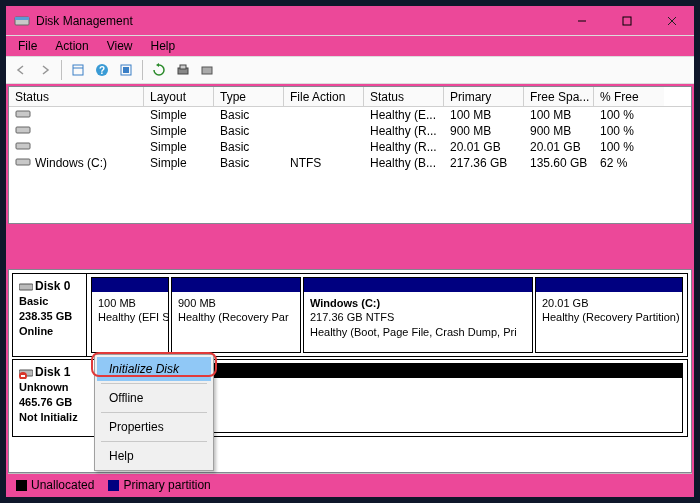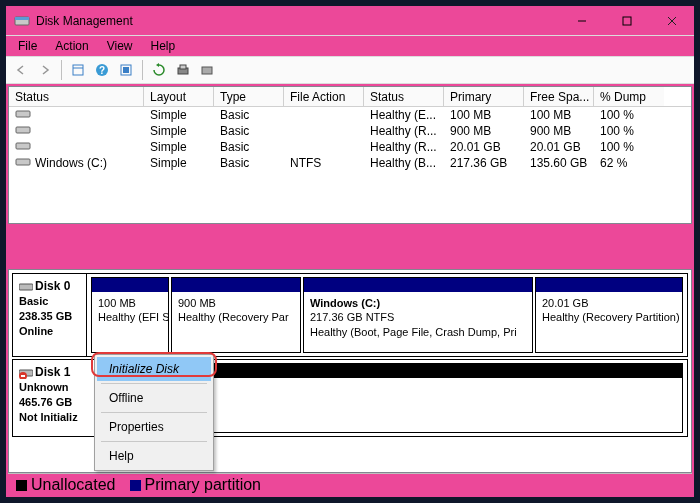--- a/index.html
+++ b/index.html
@@ -49,21 +49,21 @@
   .graphical { border:1px solid #828790; background:#fff; flex:1; overflow:hidden; padding:1px;}
   .diskrow { display:flex; border:1px solid #000; margin:2px; height:84px; }
   .diskinfo { width:88px; border-right:1px solid #000; padding:4px 6px; font-size:11px; line-height:1.35; position:relative;font-weight:bold;}
   .diskinfo b { font-size:12px; }
   .partitions { flex:1; display:flex; padding:3px; gap:0; }
   .part { border:1px solid #000; margin:0 1px; display:flex; flex-direction:column; }
   .partbar { height:14px; background:#000080; }
   .partbody { flex:1; padding:4px 6px; font-size:11px; line-height:1.3; overflow:hidden; white-space:nowrap; }
   .unalloc .partbar { background:#000; height:14px; }
   .unalloc { flex:1; border:1px solid #000; margin:0 1px; }
-  .legend { height:22px; border-top:1px solid #c0c0c0; display:flex; align-items:center; padding:0 8px; gap:14px; font-size:16px;}
+  .legend { height:22px; border-top:1px solid #c0c0c0; display:flex; align-items:center; padding:0 8px; gap:14px; font-size:12px;}
   .lgsw { width:11px; height:11px; display:inline-block; margin-right:4px; vertical-align:middle;}
   
   .ctxmenu { position:absolute; left:94px; top:354px; width:120px; background:#f0f0f0; border:1px solid #a0a0a0; box-shadow:2px 2px 3px rgba(0,0,0,0.25); padding:2px; z-index:10;}
   .ctxitem { padding:5px 12px; font-size:12px; }
   .ctxitem.sel { background:#90c8f6;font-style:italic; }
   .ctxsep { height:1px; background:#c8c8c8; margin:2px 4px; }
   .highlight-ring { position:absolute; left:91px; top:352px; width:126px; height:25px; border:2.5px solid #e13a3a; border-radius:8px; z-index:11; pointer-events:none;}
   svg { display:block; }
 </style>
 </head>
@@ -158,21 +158,21 @@
 
     <div class="volumes">
       <div class="volhead">
         <div class="vh" style="width:135px">Status</div>
         <div class="vh" style="width:70px">Layout</div>
         <div class="vh" style="width:70px">Type</div>
         <div class="vh" style="width:80px">File Action</div>
         <div class="vh" style="width:80px">Status</div>
         <div class="vh" style="width:80px">Primary</div>
         <div class="vh" style="width:70px">Free Spa...</div>
-        <div class="vh" style="width:70px;border-right:none">% Dump</div>
+        <div class="vh" style="width:70px;border-right:none">% Free</div>
       </div>
       <div class="volbody" id="volbody">
           <div class="volrow">
             <div class="vc" style="width: 135px;"><span class="diskicon"><svg width="16" height="10">
                   <rect x="1" y="2" width="14" height="6" rx="1" fill="#c8c8c8" stroke="#666"></rect>
                 </svg></span></div>
             <div class="vc" style="width: 70px;">Simple</div>
             <div class="vc" style="width: 70px;">Basic</div>
             <div class="vc" style="width: 80px;"></div>
             <div class="vc" style="width: 80px;">Healthy (E...</div>

